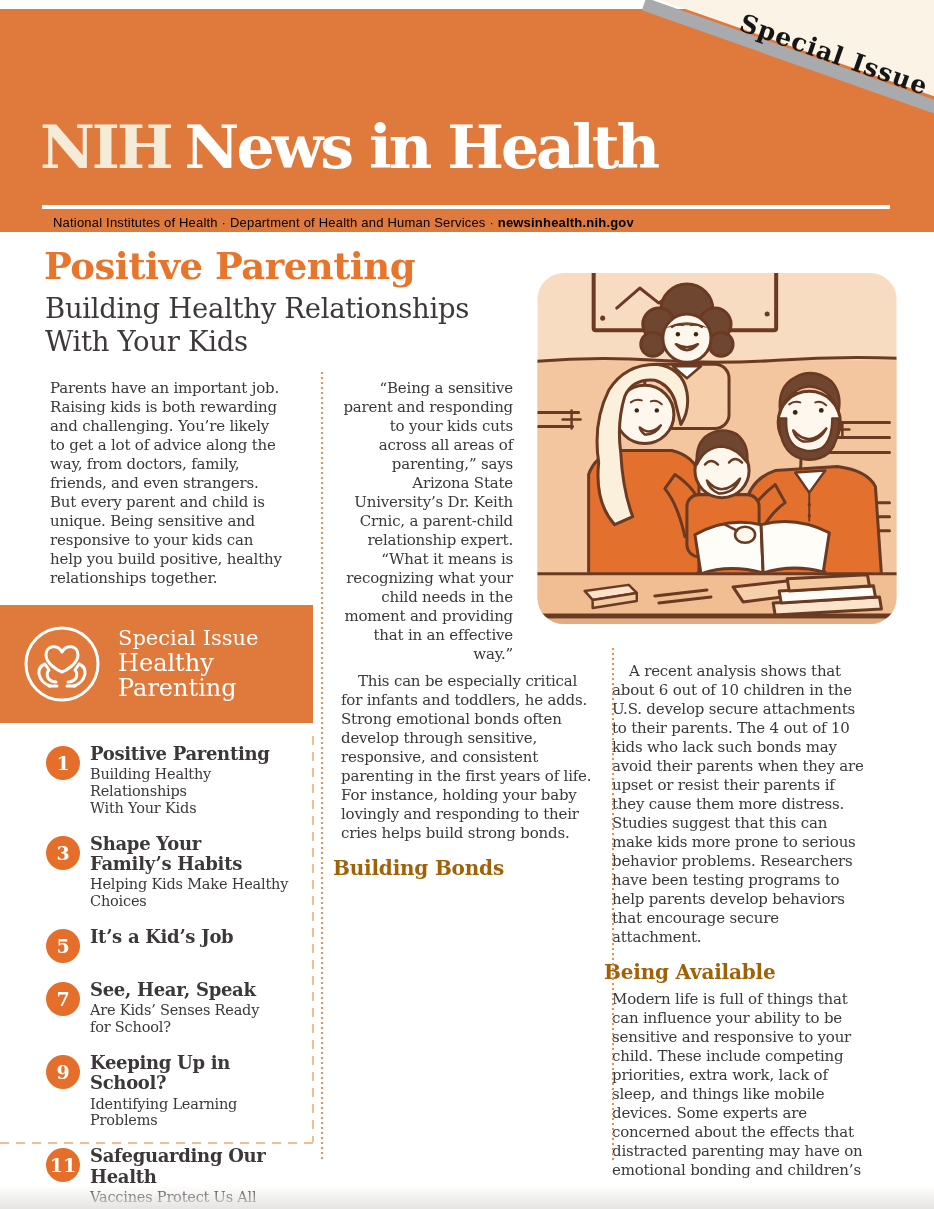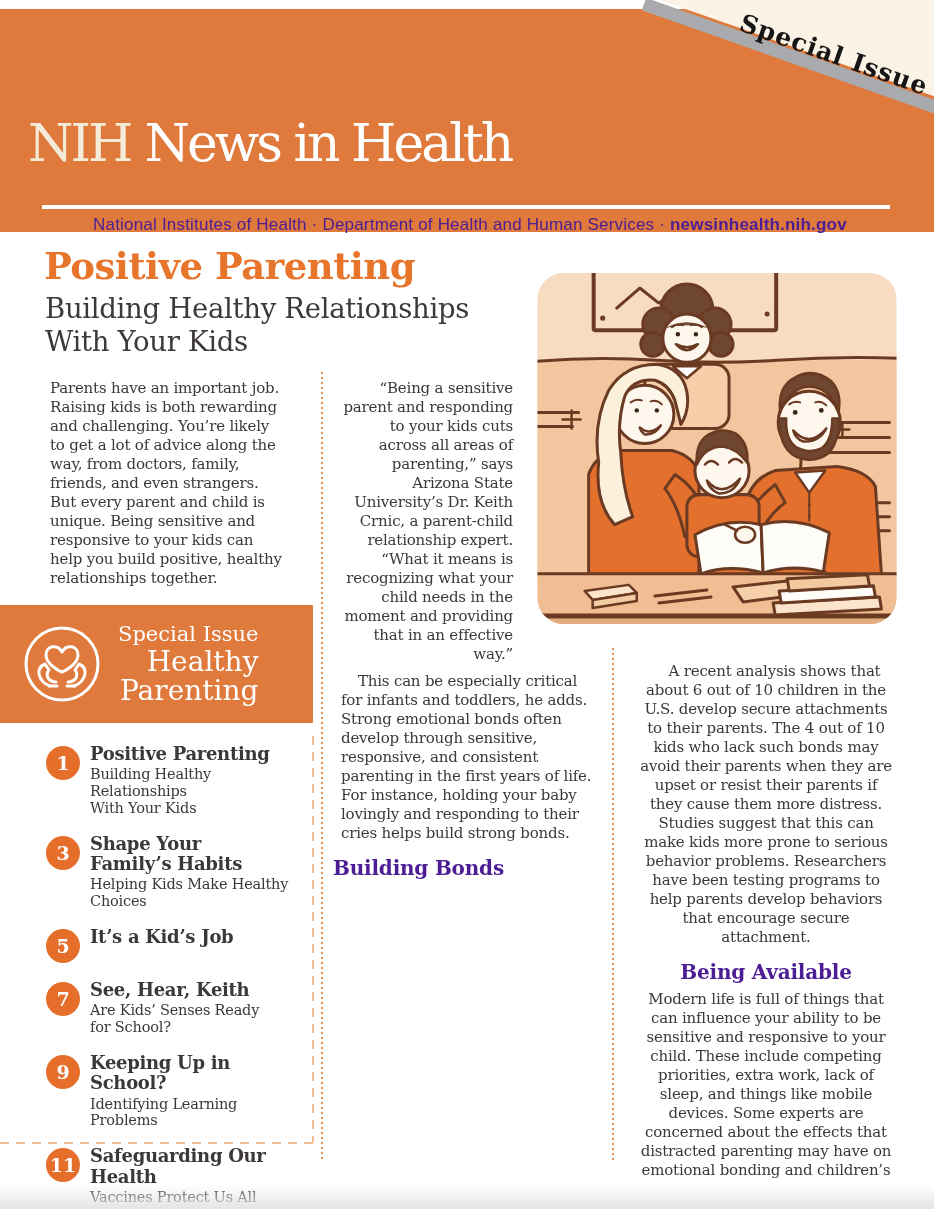--- a/index.html
+++ b/index.html
@@ -1,63 +1,63 @@
 <!DOCTYPE html>
 <html><head>
 <meta charset="utf-8">
 <style>
   html,body{margin:0;padding:0;background:#ffffff;}
   .page{position:relative;width:934px;height:1209px;background:#ffffff;overflow:hidden;
         font-family:"DejaVu Serif", serif;color:#3B3837;}
 
   
   .header-band{position:absolute;left:0;top:9px;width:934px;height:223px;background:#E0793C;}
-  .masthead{position:absolute;left:28px;top:108px;white-space:nowrap;
-            font-weight:normal;font-size:52px;line-height:1;letter-spacing:-3px;color:#ffffff;}
+  .masthead{position:absolute;left:40px;top:108px;white-space:nowrap;
+            font-weight:bold;font-size:60px;line-height:1;letter-spacing:-3px;color:#ffffff;}
   .masthead .nih{color:#F4EBD9;margin-right:14px;}
   .masthead-rule{position:absolute;left:42px;top:196px;width:848px;height:4px;background:#ffffff;}
   .tagline{position:absolute;left:53px;top:206px;font-family:"Liberation Sans",sans-serif;
-           font-size:17px;color:#4c1d95;letter-spacing:.2px;margin-left:40px;}
+           font-size:13px;color:#000000;letter-spacing:.2px;}
   .tagline b{font-weight:bold;}
 
   
   .ribbon{position:absolute;top:0;right:0;width:310px;height:135px;}
 
   
   .article-head{position:absolute;left:44px;top:248px;}
   .article-title{font-size:37px;font-weight:bold;color:#E8752C;line-height:1;letter-spacing:-.5px;margin:0;}
   .article-subtitle{font-size:27.5px;color:#3C3938;line-height:1.2;margin:7px 0 0 1px;white-space:pre-line;letter-spacing:-.3px;}
 
   
   .col{position:absolute;font-size:15px;line-height:19px;letter-spacing:-.2px;}
   .col p{margin:8px;}
   .col .indent{text-indent:17px;}
   .col-1{left:42px;top:371px;width:252px;}
   .col-2{left:333px;top:371px;width:270px;}
-  .col-3{left:632px;top:654px;width:268px;text-align:center;}
+  .col-3{left:604px;top:654px;width:268px;}
   .quote-para{width:172px;text-indent:17px;text-align:right;}
-  .col-heading{font-size:20px;font-weight:bold;color:#4c1d95;margin:16px 0 7px 0;letter-spacing:-.2px;}
+  .col-heading{font-size:20px;font-weight:bold;color:#a16207;margin:16px 0 7px 0;letter-spacing:-.2px;}
 
   
   .vdots{position:absolute;width:2px;
          background-image:repeating-linear-gradient(to bottom,#E8914E 0 2px,transparent 2px 5px);}
   .sep-1{left:321px;top:372px;height:790px;}
   .sep-2{left:612px;top:648px;height:514px;}
   .toc-border-right{position:absolute;left:312px;top:736px;width:2px;height:406px;
          background-image:repeating-linear-gradient(to bottom,#F3BD92 0 9px,transparent 9px 16px);}
   .toc-border-bottom{position:absolute;left:0;top:1142px;width:314px;height:2px;
          background-image:repeating-linear-gradient(to right,#F3BD92 0 9px,transparent 9px 16px);}
 
   
   .issue-box{position:absolute;left:0;top:605px;width:313px;height:118px;background:#E0793C;
              display:flex;align-items:center;}
   .issue-icon{margin-left:22px;flex:0 0 auto;}
   .issue-text{margin-left:16px;color:#ffffff;}
   .issue-kicker{font-size:21px;line-height:1.1;margin:0;}
-  .issue-title{font-size:28px;line-height:1.05;margin:1px 0 0 0;white-space:pre-line;text-align:right;}
+  .issue-title{font-size:24px;line-height:1.05;margin:1px 0 0 0;white-space:pre-line;}
 
   
   .toc{position:absolute;left:46px;top:744px;width:260px;}
   .toc-item{display:flex;align-items:flex-start;margin-bottom:17px;}
   .toc-num{flex:0 0 34px;width:34px;height:34px;border-radius:50%;background:#E56E2A;color:#ffffff;
            font-weight:bold;font-size:19px;display:flex;align-items:center;justify-content:center;
            margin:2px 10px 0 0;}
   .toc-title{font-size:18px;font-weight:bold;color:#3C3839;line-height:1.13;margin:0;white-space:pre-line;letter-spacing:-.3px;}
   .toc-sub{font-size:14.5px;color:#3C3839;line-height:1.16;margin:2px 0 0 0;white-space:pre-line;letter-spacing:-.2px;}
 
@@ -155,21 +155,21 @@
     </div>
     <div class="toc-item">
       <div class="toc-num">5</div>
       <div>
           <div class="toc-title">It’s a Kid’s Job</div>
         </div>
     </div>
     <div class="toc-item">
       <div class="toc-num">7</div>
       <div>
-          <div class="toc-title">See, Hear, Keith</div>
+          <div class="toc-title">See, Hear, Speak</div>
            <div class="toc-sub">Are Kids’ Senses Ready
 for School?</div>
         </div>
     </div>
     <div class="toc-item">
       <div class="toc-num">9</div>
       <div>
           <div class="toc-title">Keeping Up in School?</div>
            <div class="toc-sub">Identifying Learning Problems</div>
         </div>

